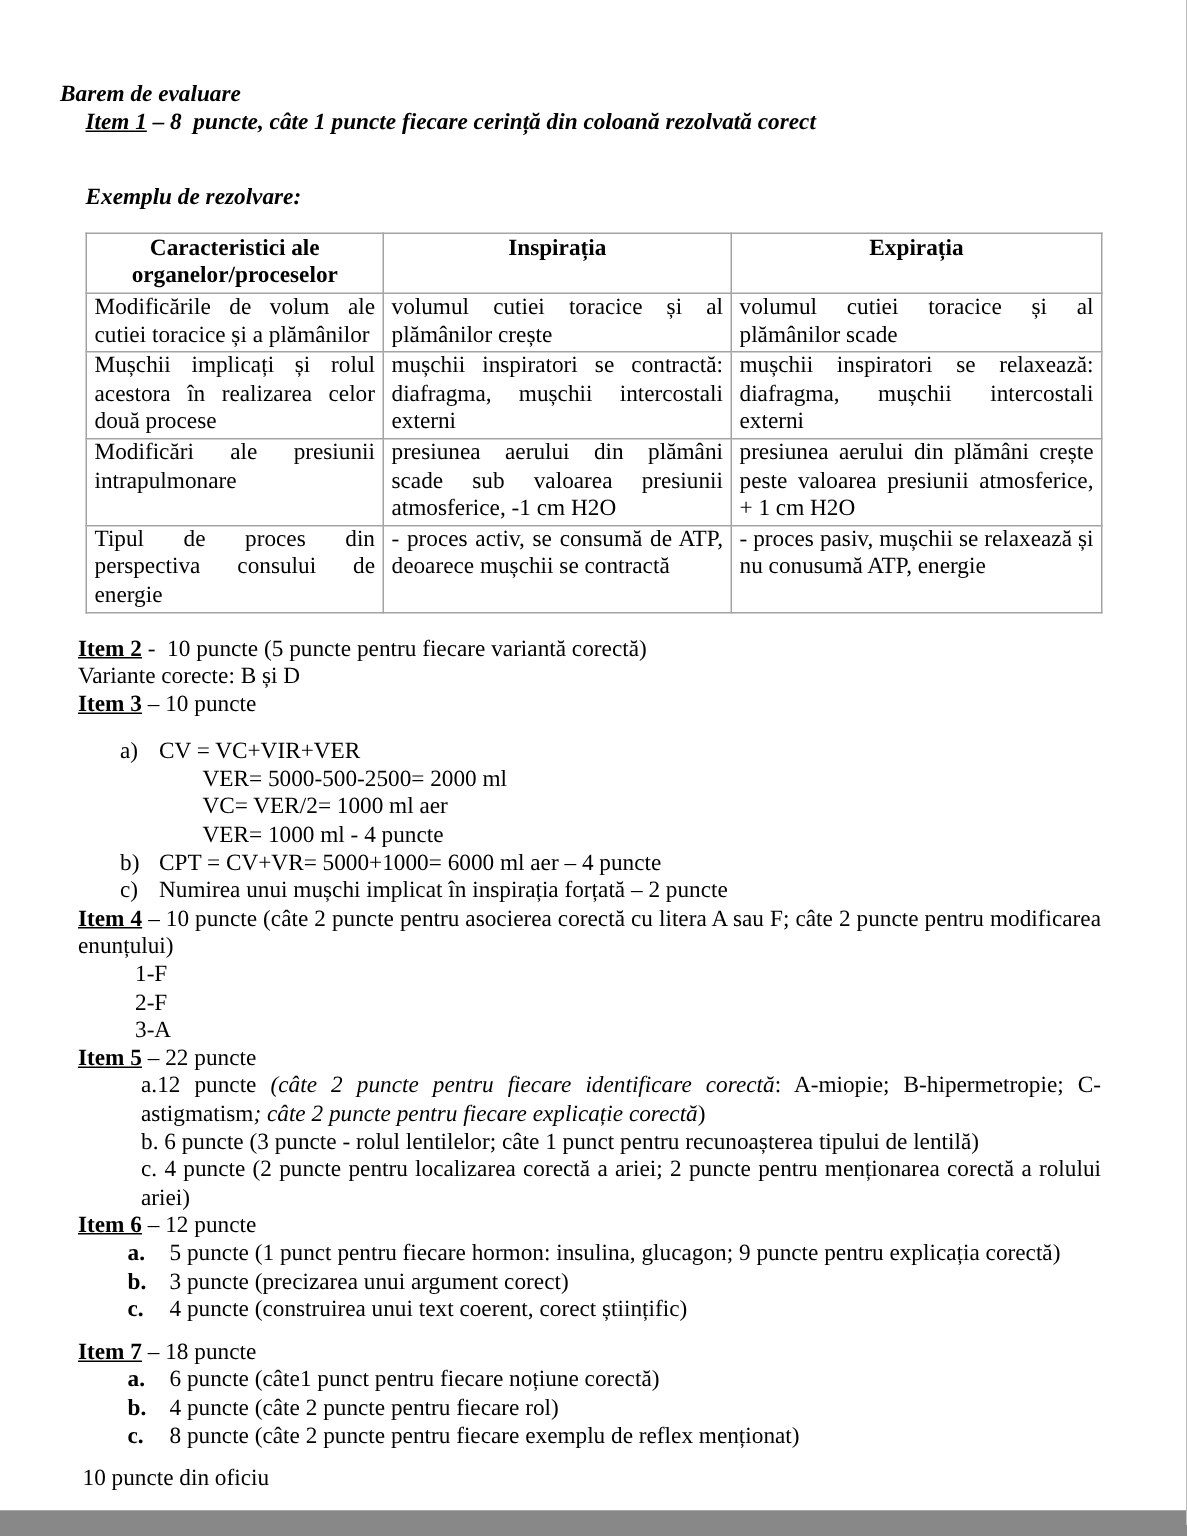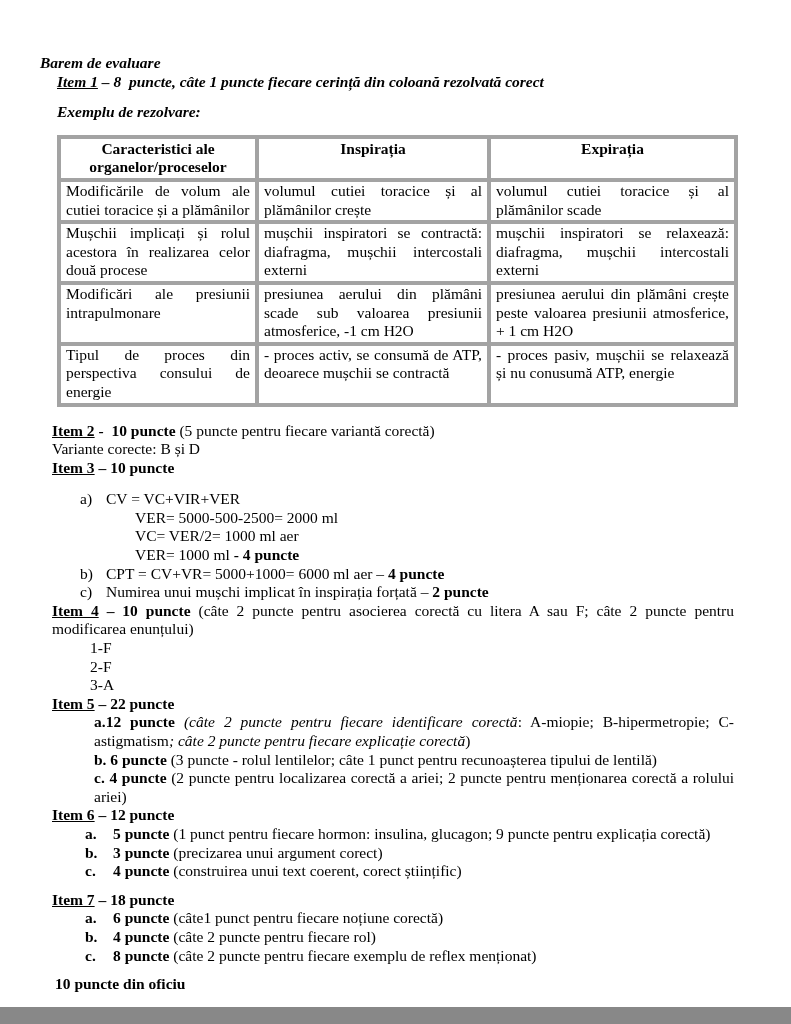--- a/index.html
+++ b/index.html
@@ -4,32 +4,32 @@
 <style>
   * { margin:0; padding:0; box-sizing:border-box; }
   html,body { background:#888; }
   .page {
     width:791px; height:1007px; margin:0 auto; background:#ffffff;
     color:#000; font-family:"Liberation Serif","DejaVu Serif",serif;
     font-size:15.5px; line-height:18.6px; overflow:hidden;
     padding:54px 57px 0 40px;
   }
   .bi { font-weight:bold; font-style:italic; }
-  .b  { font-weight:bold; }
+  .b  { font-weight:normal; }
   .bu { font-weight:bold; text-decoration:underline; }
   .biu{ font-weight:bold; font-style:italic; text-decoration:underline; }
   .it { font-style:italic; }
   .ind { margin-left:17px; }
   .ind2 { margin-left:12px; }
-  .example { margin-top:12px; }
+  .example { margin-top:32px; }
 
   table { border-collapse:collapse; table-layout:fixed; }
   .rubric { margin:13px 0 0 17px; width:677px; }
   .rubric td {
-    border:4px solid #a3a3a3; vertical-align:top;
+    border:1px solid #a3a3a3; vertical-align:top;
     padding:0 5px 1px 5px; text-align:justify;
   }
   .rubric .hdr td { font-weight:bold; text-align:center; padding:1px 4px; }
 
   .after-table { margin-top:15px; }
   .sol { margin-top:13px; }
   .l3  { padding-left:40px; }
   .mk  { display:inline-block; width:26px; }
   .l3f { padding-left:95px; }
   .jpara { text-align:justify; margin-left:12px; }

